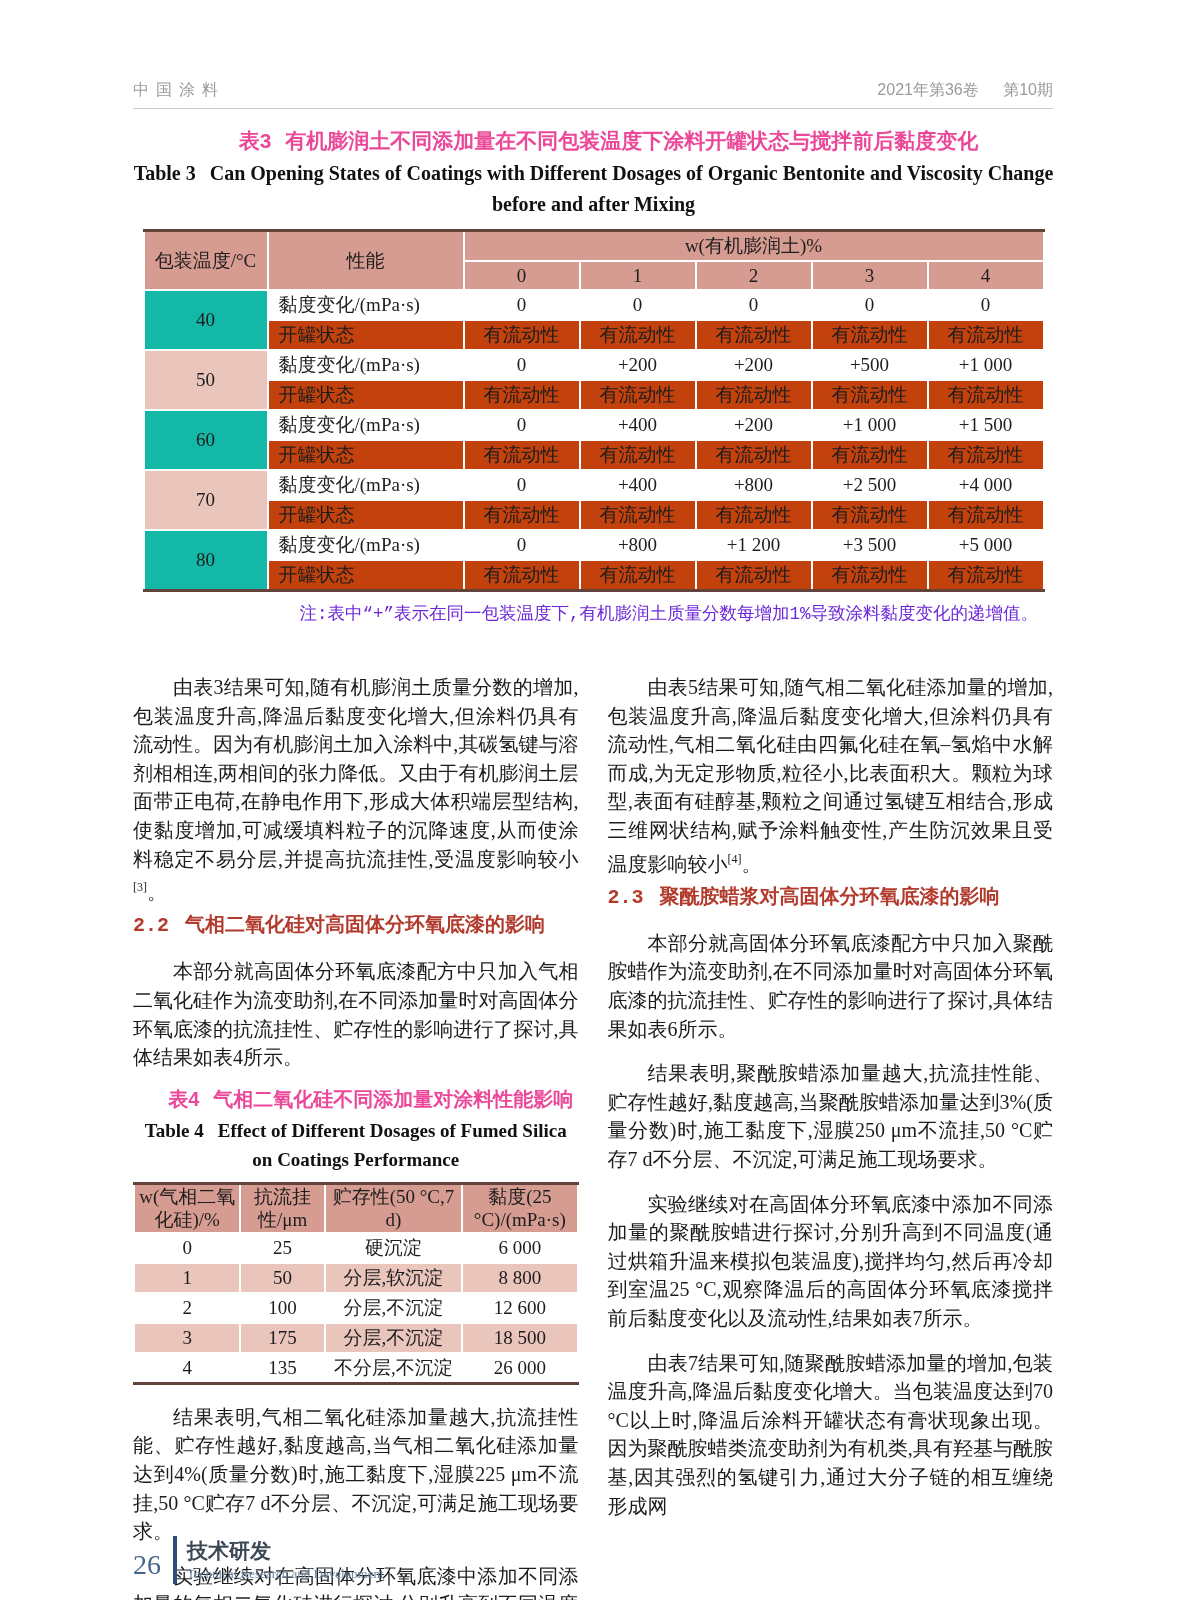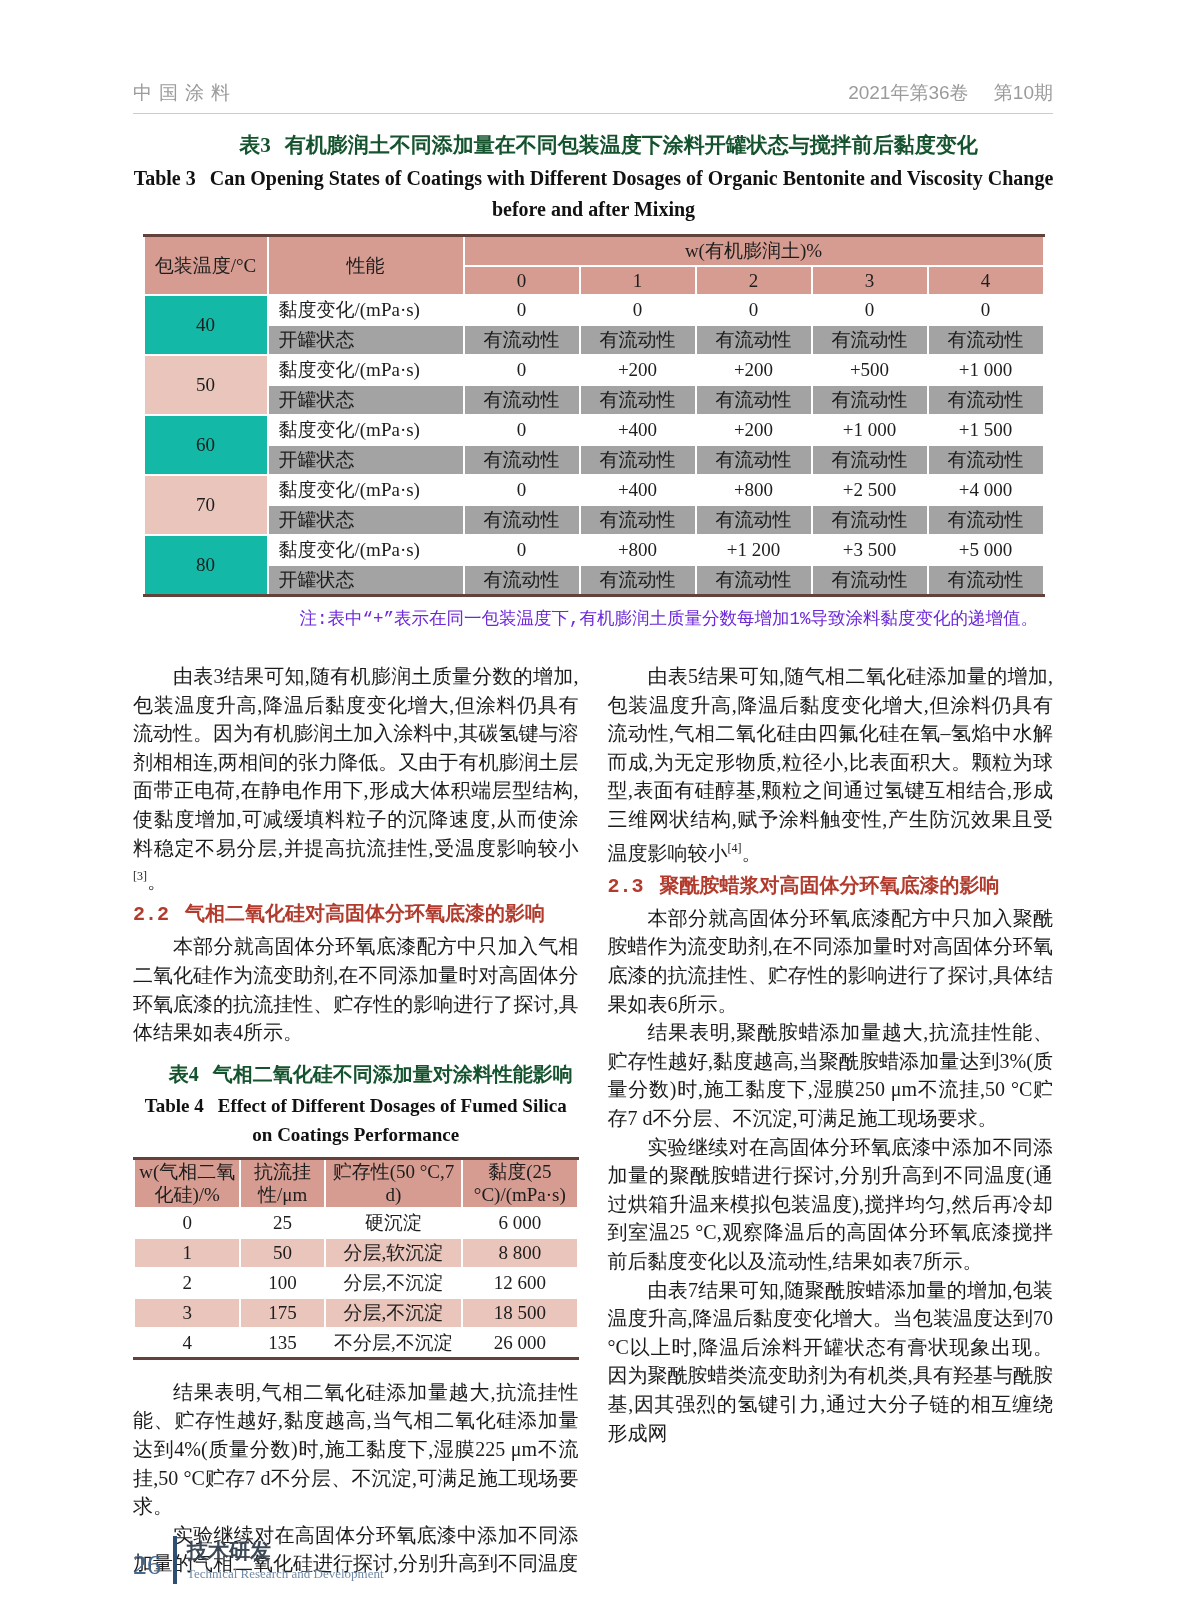--- a/index.html
+++ b/index.html
@@ -2,54 +2,54 @@
 <html><head>
 <meta charset="utf-8">
 <style>
   html,body { margin:0; padding:0; background:#fff; }
   .page { position:relative; width:1187px; height:1600px; background:#ffffff; overflow:hidden;
           color:#1d1d1d; font-family:"Liberation Serif","DejaVu Serif",serif; }
 
   
   .header-bar { margin:80px 134px 0 133px; display:flex; justify-content:space-between;
                 align-items:flex-end; border-bottom:1.5px solid #cccccc; padding-bottom:7px;
-                font-family:"Liberation Sans","DejaVu Sans",sans-serif; font-size:19px; color:#9b9b9b; }
+                font-family:"Liberation Sans","DejaVu Sans",sans-serif; font-size:16px; color:#9b9b9b; }
   .journal-name { letter-spacing:7px; }
   .issue-info span { margin-left:20px; }
 
   
   .t3-caption { margin-top:18px; text-align:center; }
-  .caption-zh { font-family:Liberation Serif, serif; font-weight:bold;
-                font-size:21px; line-height:27px; color:#14532d;padding-left:30px; }
+  .caption-zh { font-family:Liberation Sans, sans-serif; font-weight:bold;
+                font-size:21px; line-height:27px; color:#ec4899;padding-left:30px; }
   .caption-zh .cap-text { margin-left:14px; }
   .caption-en { font-family:"Liberation Serif","DejaVu Serif",serif; font-weight:bold;
                 font-size:20px; line-height:31px; margin:4px auto 0; width:930px; color:#111; }
   .caption-en .cap-text { margin-left:14px; }
 
   
   .t3-wrap { width:902px; margin:9px auto 0; }
   table.t3 { width:100%; border-collapse:collapse; table-layout:fixed;
              border-top:3px solid #63423b; border-bottom:3px solid #63423b;
              font-size:19px; }
   .t3 th, .t3 td { border:2px solid #ffffff; font-weight:normal; text-align:center; }
   .t3 th { background:#d69c91; }
   .t3 .hrow1 th { height:26px; }
   .t3 .hrow2 th { height:25px; }
   .t3 col.c-temp { width:124px; } .t3 col.c-perf { width:196px; }
   .t3 td { height:25px; }
   .t3 td.c-plabel { text-align:left; padding-left:10px; }
-  .t3 tr.r-state td { background:#a3a3a3; }
+  .t3 tr.r-state td { background:#c2410c; }
   .t3 td.pink { background:#e9c5bc; }
   .t3 td.white { background:#14b8a6; }
   .t3-note { margin:9px 0 0 157px; font-size:17.5px; color:#6d28d9;font-family:Liberation Mono, monospace; }
 
   
   .columns { display:flex; gap:29px; margin:32px 134px 0 133px; }
   .col { flex:1; min-width:0; }
-  .para { font-size:20px; line-height:28.6px; text-align:justify; text-indent:2em; color:#1b1b1b; }
+  .para { font-size:20px; line-height:28.6px; text-align:justify; text-indent:2em; color:#1b1b1b;margin-top:16px; }
   .para.no-indent { text-indent:0; }
   sup.cite { font-size:12px; }
   .section-heading { font-family:Liberation Mono, monospace; font-weight:bold;
                      font-size:20px; color:#b23b2d; line-height:31px; margin:4px 0 2px; }
   .section-heading .h-num { margin-right:16px; }
 
   
   .t4-caption { text-align:center; margin-top:14px; }
   .t4-caption .caption-zh { font-size:20px; }
   .t4-caption .caption-en { font-size:19px; line-height:29px; width:auto; margin-top:3px; }

